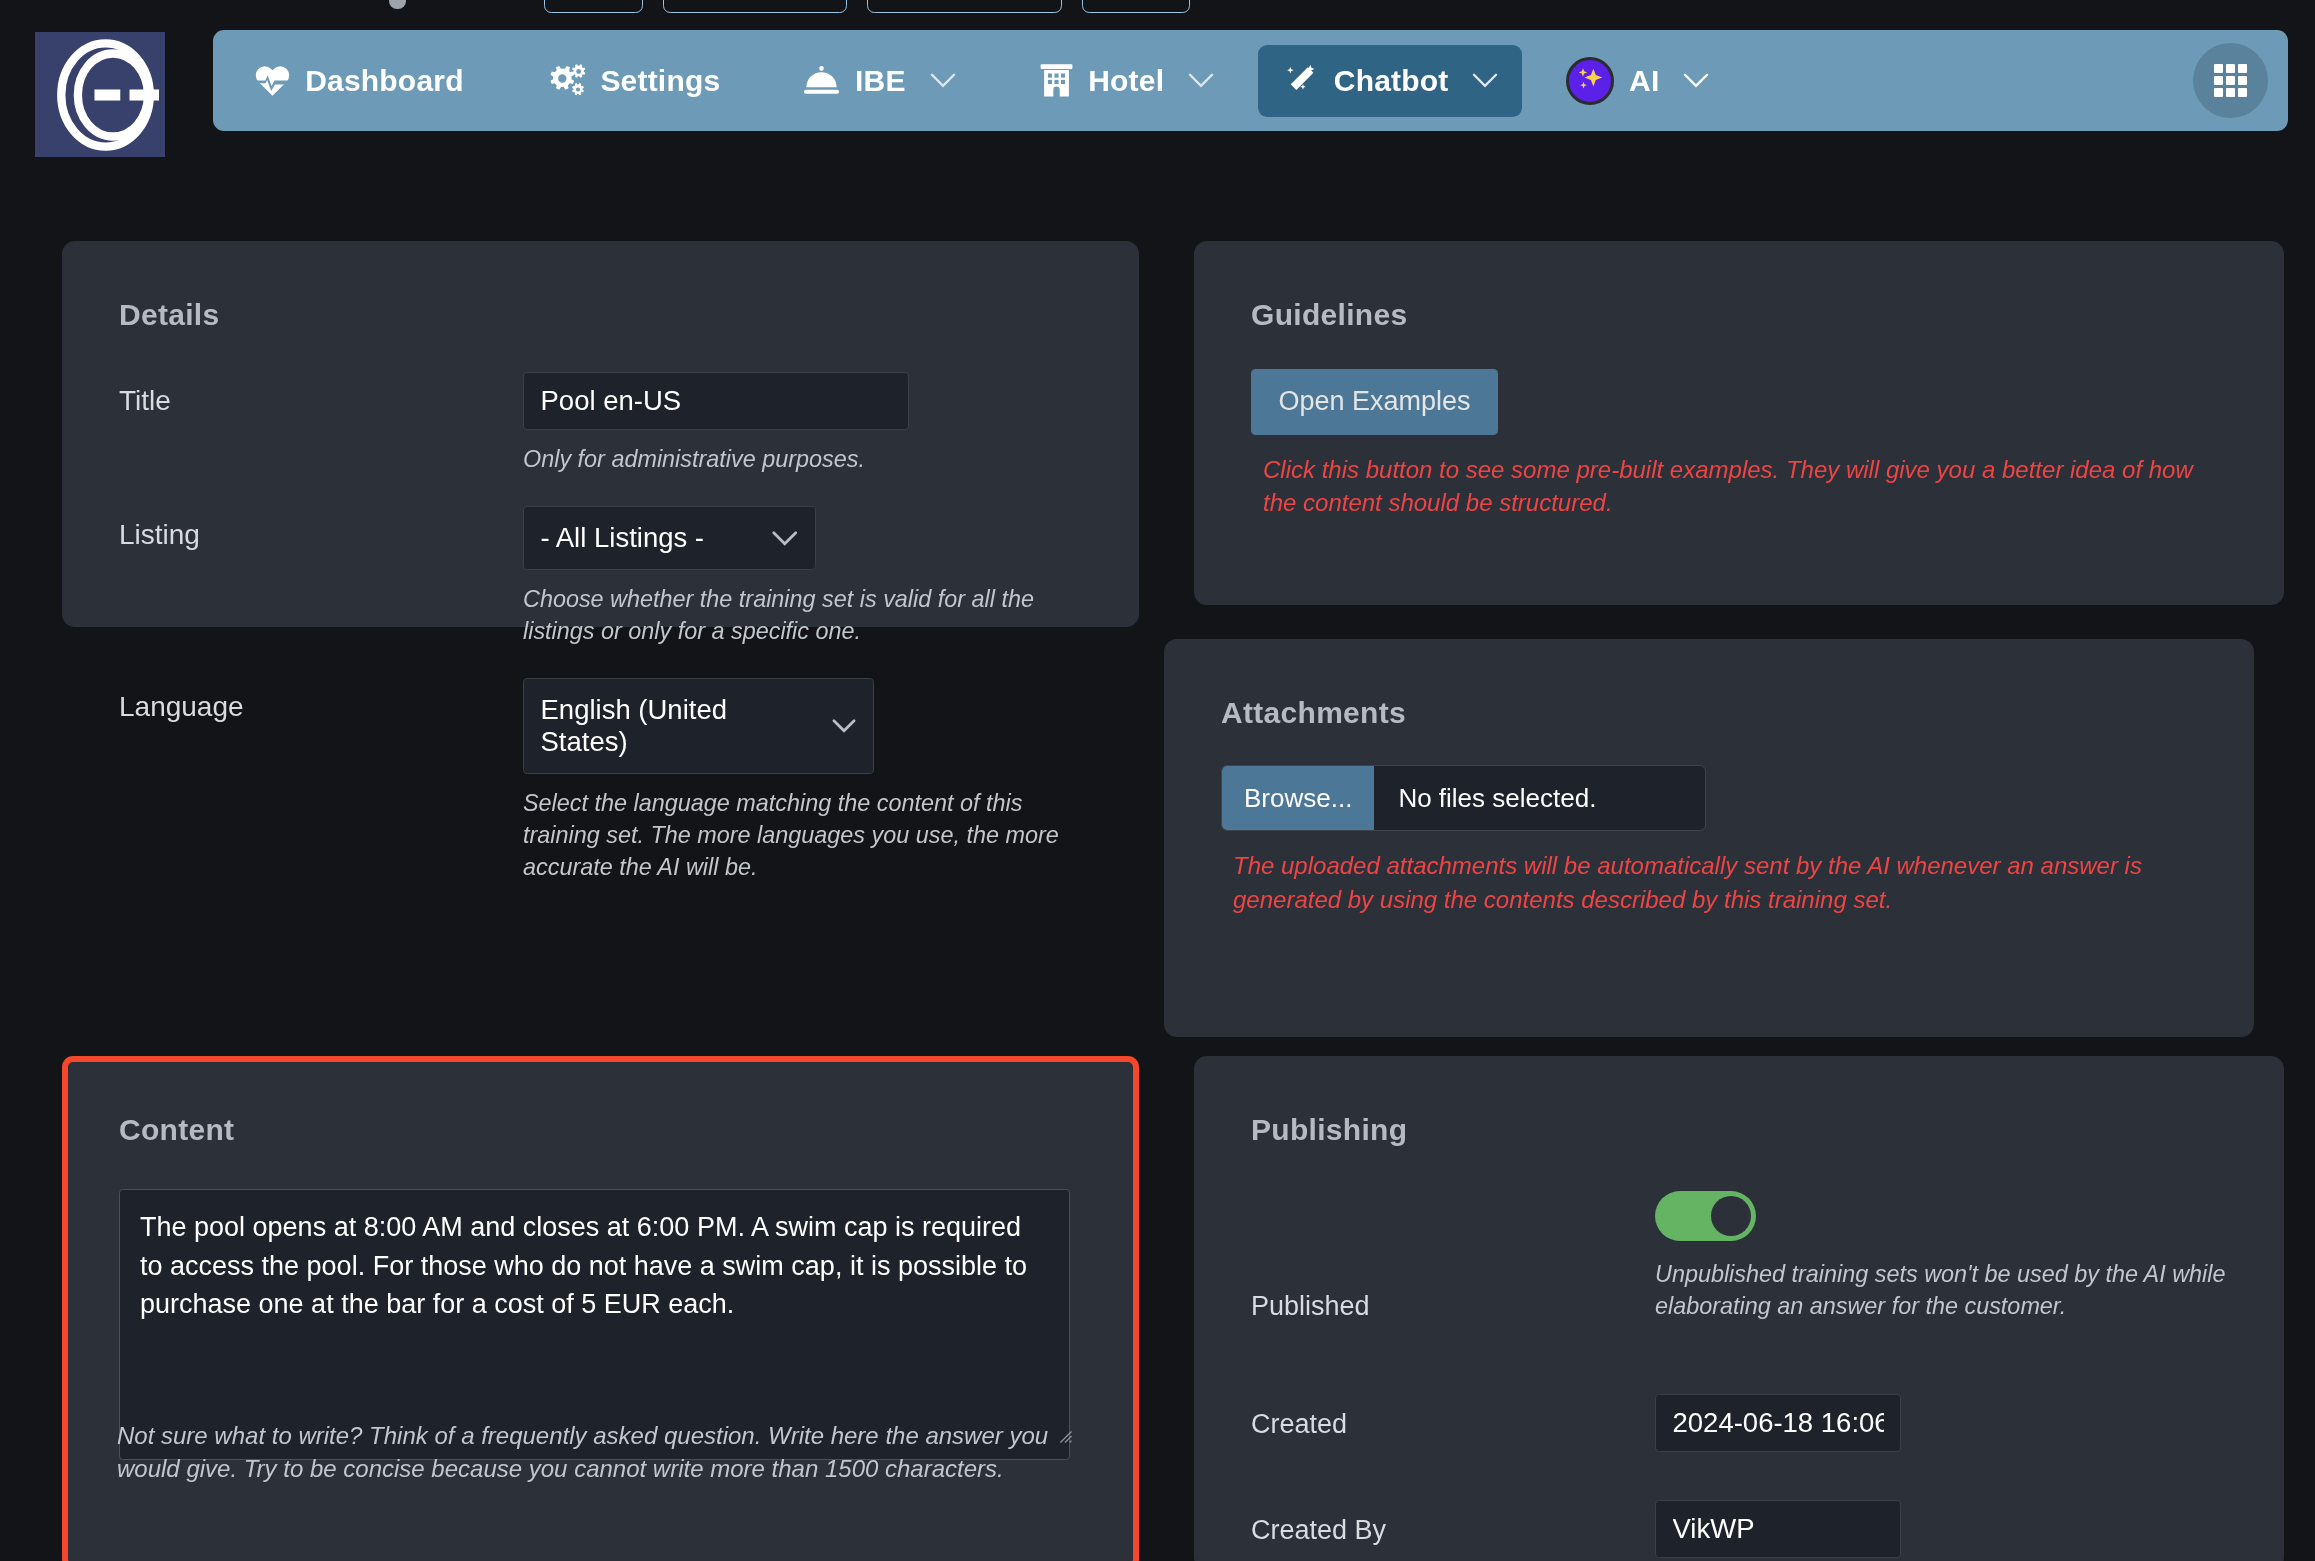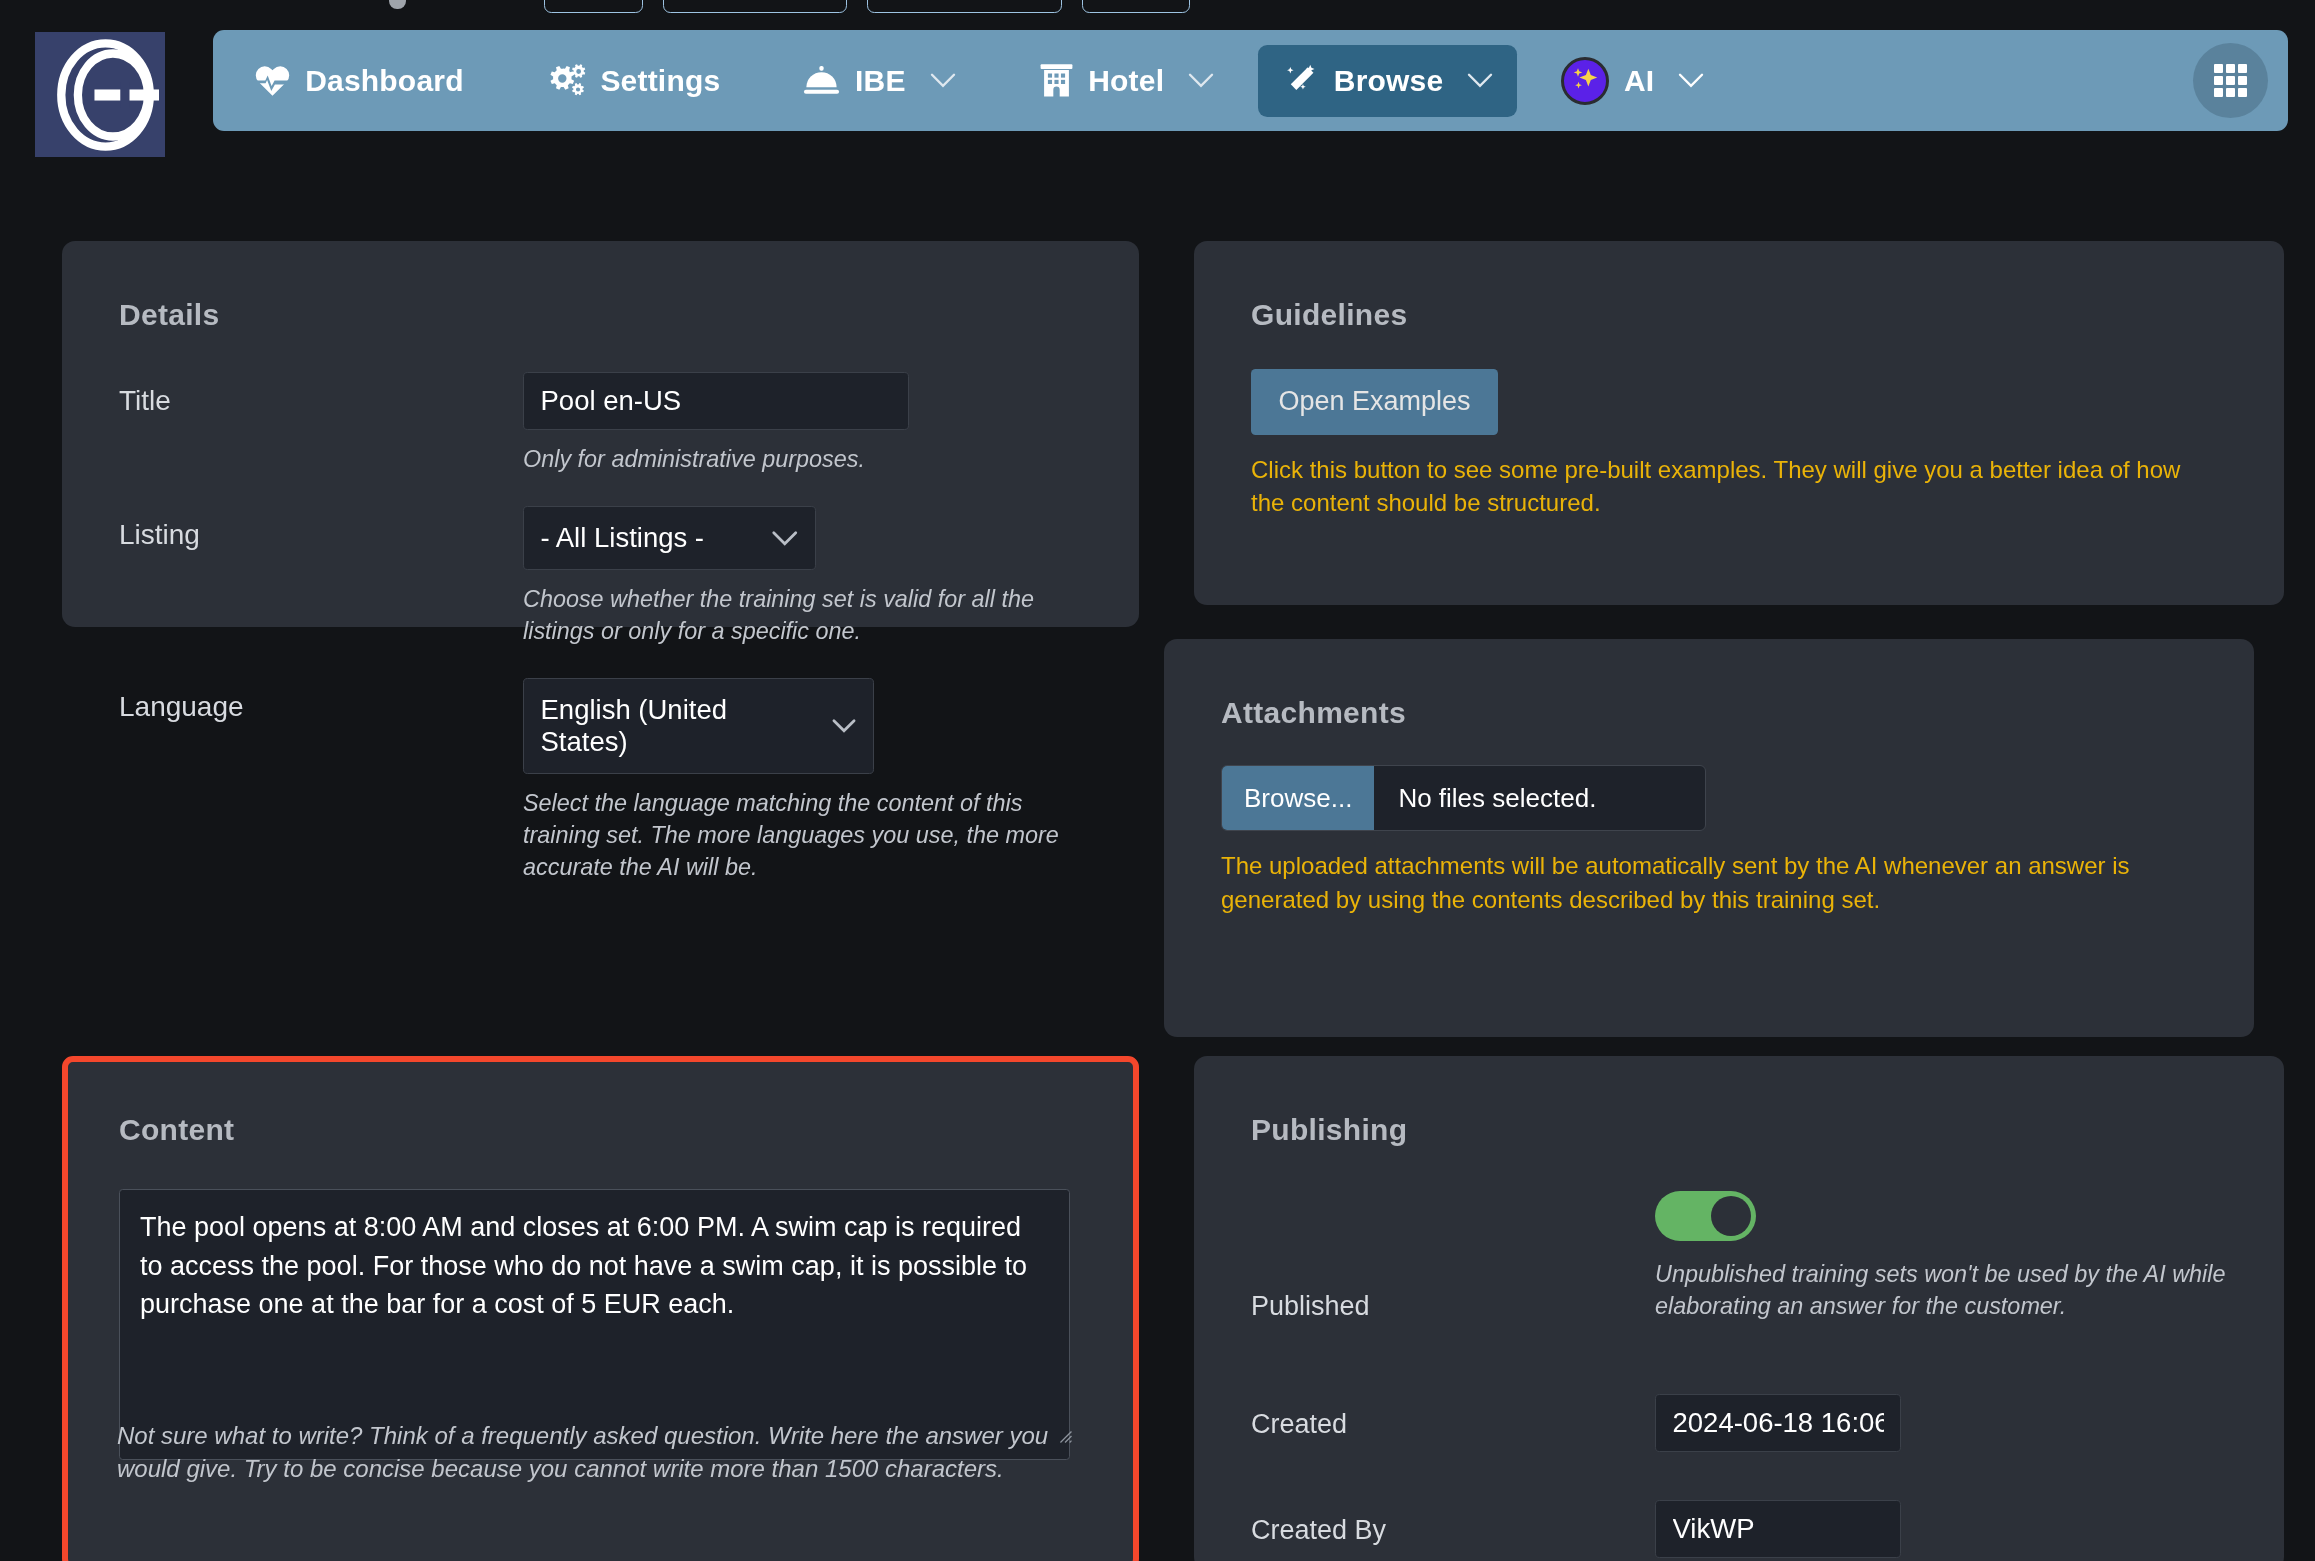--- a/index.html
+++ b/index.html
@@ -196,25 +196,27 @@
     background: #4c7796;
     color: #e5e5e5;
     border: none;
     border-radius: 4.6px;
     font-family: "Liberation Sans", sans-serif;
     font-size: 27px;
     padding: 17.4px 27.5px;
     cursor: pointer;
   }
   .hint-block {
-    color: #eab308;
+    color: #ef4444;
     font-size: 24px;
+    font-style: italic;
     line-height: 1.38;
     margin-top: 18.4px;
     max-width: 946px;
+    margin-left: 12px;
   }
   .file-input {
     display: inline-flex;
     align-items: flex-end;
     background: #1e222a;
     border: 0.9px solid #3f444d;
     border-radius: 6px;
     overflow: hidden;
     cursor: pointer;
   }
@@ -386,21 +388,21 @@
 
   <div class="nav-item active">
     <span class="nav-icon">
       <svg width="37" height="37" viewBox="0 0 24 24" fill="#ffffff">
         <path d="M16.8 3.4l3.6 3.6L9.3 18.1 5.7 14.5z"></path>
         <path d="M18.3 1.8l.8 2 2 .8-2 .8-.8 2-.8-2-2-.8 2-.8z"></path>
         <path d="M5.4 3.2l.6 1.5 1.5.6-1.5.6-.6 1.5-.6-1.5-1.5-.6 1.5-.6z"></path>
         <path d="M13.6 14.2l.5 1.3 1.3.5-1.3.5-.5 1.3-.5-1.3-1.3-.5 1.3-.5z"></path>
       </svg>
     </span>
-    <span class="nav-label">Browse</span>
+    <span class="nav-label">Chatbot</span>
     <span class="nav-caret">
       <svg width="26" height="16.5" viewBox="0 0 28 18">
           <path d="M2 3l12 12L26 3" stroke="#dfe8ef" stroke-width="2.6" fill="none" stroke-linecap="round"></path>
         </svg>
     </span>
   </div>
   <div class="nav-gap-sm"></div>
 
   <div class="nav-item">
     <span class="ai-badge">

